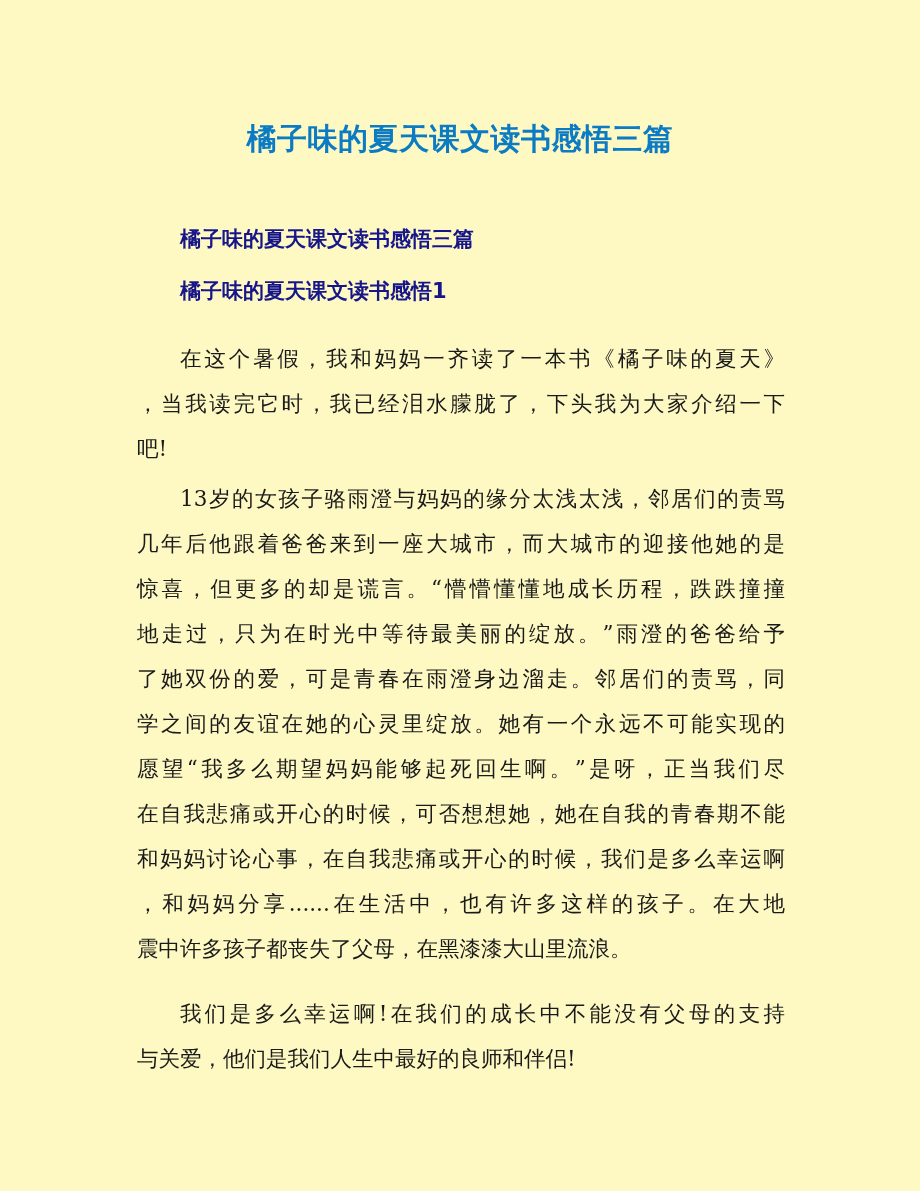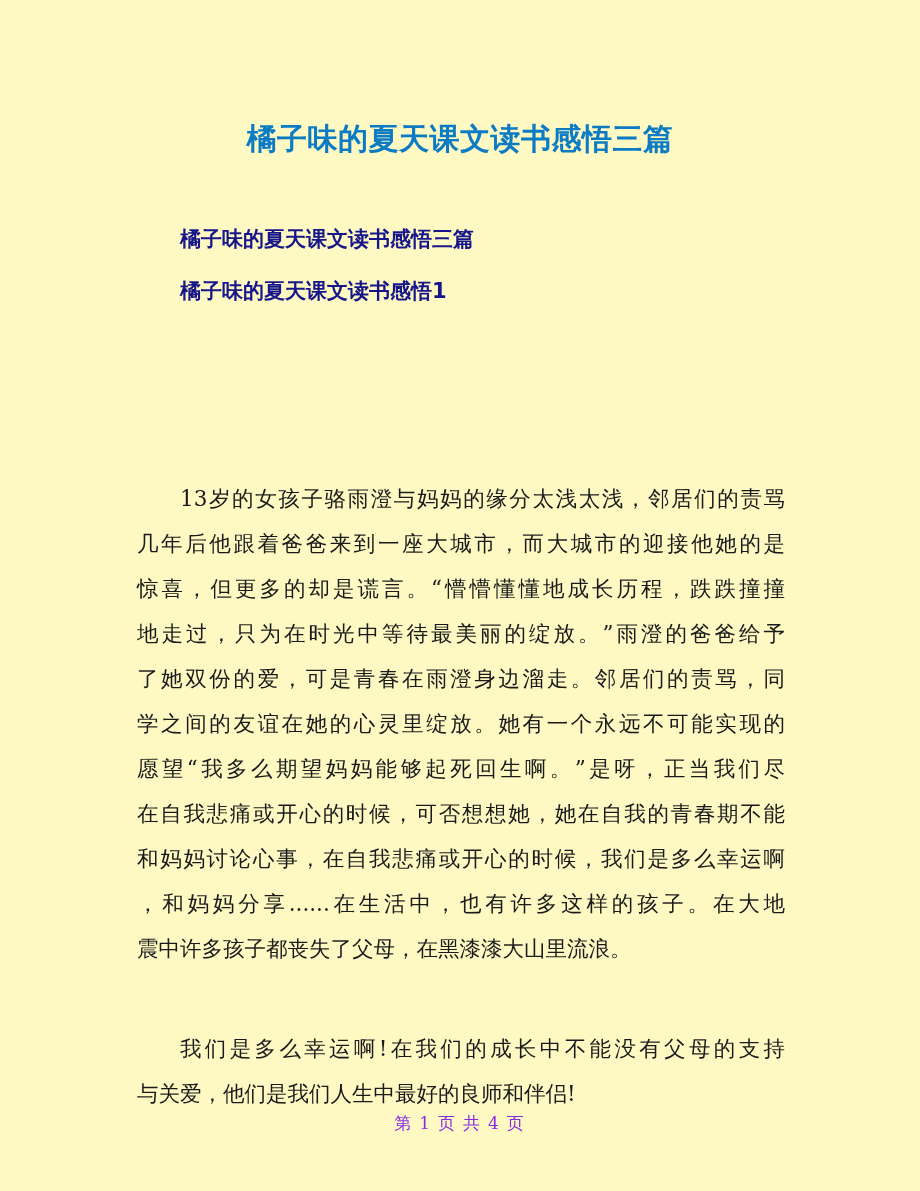--- a/index.html
+++ b/index.html
@@ -62,21 +62,21 @@
       text-align-last: justify;
     }
     .line.last {
       text-align-last: left;
     }
     .line.indent {
       padding-left: 43px;
     }
     .para1 { top: 336px; }
     .para2 { top: 476px; }
-    .para3 { top: 1026px; }
+    .para3 { top: 991px; }
     .footer {
       position: absolute;
       top: 1112px;
       left: 0;
       width: 920px;
       text-align: center;
       font-family: "DejaVu Serif", "Liberation Serif", serif;
       font-size: 17px;
       color: #8a2be2;
       word-spacing: 6px;
@@ -87,37 +87,39 @@
 </head>
 <body>
 
 <div class="page">
 
   <div class="doc-title">橘子味的夏天课文读书感悟三篇</div>
 
   <div class="heading h1">橘子味的夏天课文读书感悟三篇</div>
   <div class="heading h2">橘子味的夏天课文读书感悟1</div>
 
+  <div class="body-text para1">
+    <span class="line indent">在这个暑假，我和妈妈一齐读了一本书《橘子味的夏天》</span>
+    <span class="line">，当我读完它时，我已经泪水朦胧了，下头我为大家介绍一下</span>
+    <span class="line last">吧!</span>
+  </div>
 
   <div class="body-text para2">
     <span class="line indent">13岁的女孩子骆雨澄与妈妈的缘分太浅太浅，邻居们的责骂</span>
     <span class="line">几年后他跟着爸爸来到一座大城市，而大城市的迎接他她的是</span>
     <span class="line">惊喜，但更多的却是谎言。“懵懵懂懂地成长历程，跌跌撞撞</span>
     <span class="line">地走过，只为在时光中等待最美丽的绽放。”雨澄的爸爸给予</span>
     <span class="line">了她双份的爱，可是青春在雨澄身边溜走。邻居们的责骂，同</span>
     <span class="line">学之间的友谊在她的心灵里绽放。她有一个永远不可能实现的</span>
     <span class="line">愿望“我多么期望妈妈能够起死回生啊。”是呀，正当我们尽</span>
     <span class="line">在自我悲痛或开心的时候，可否想想她，她在自我的青春期不能</span>
     <span class="line">和妈妈讨论心事，在自我悲痛或开心的时候，我们是多么幸运啊</span>
     <span class="line">，和妈妈分享......在生活中，也有许多这样的孩子。在大地</span>
     <span class="line last">震中许多孩子都丧失了父母，在黑漆漆大山里流浪。</span>
   </div>
 
   <div class="body-text para3">
     <span class="line indent">我们是多么幸运啊!在我们的成长中不能没有父母的支持</span>
     <span class="line last">与关爱，他们是我们人生中最好的良师和伴侣!</span>
   </div>
 
-  <div class="footer">
-    <span>第</span><span>1</span><span>页</span><span>共</span><span>4</span><span>页</span>
-  </div>
 
 </div>
 
 </body></html>

